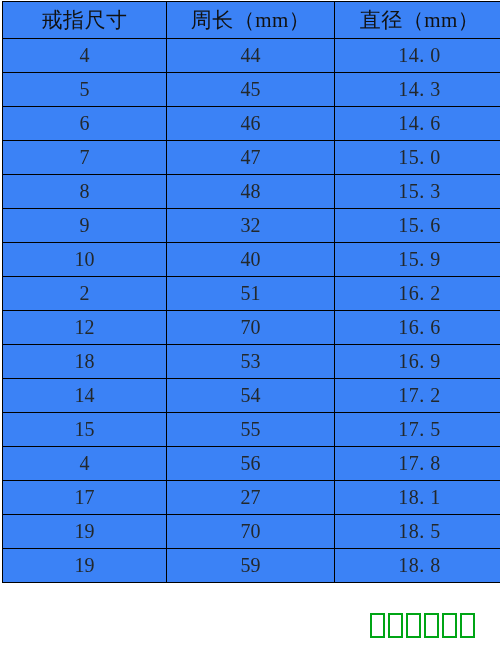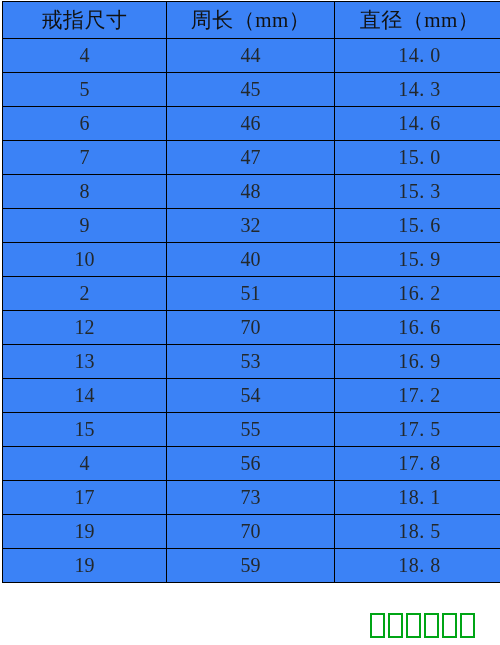--- a/index.html
+++ b/index.html
@@ -144,42 +144,42 @@
           <td class="col-size">2</td>
           <td class="col-circ">51</td>
           <td class="col-diam">16. 2</td>
         </tr>
         <tr>
           <td class="col-size">12</td>
           <td class="col-circ">70</td>
           <td class="col-diam">16. 6</td>
         </tr>
         <tr>
-          <td class="col-size">13</td>
+          <td class="col-size">18</td>
           <td class="col-circ">53</td>
           <td class="col-diam">16. 9</td>
         </tr>
         <tr>
           <td class="col-size">14</td>
           <td class="col-circ">54</td>
           <td class="col-diam">17. 2</td>
         </tr>
         <tr>
           <td class="col-size">15</td>
           <td class="col-circ">55</td>
           <td class="col-diam">17. 5</td>
         </tr>
         <tr>
           <td class="col-size">4</td>
           <td class="col-circ">56</td>
           <td class="col-diam">17. 8</td>
         </tr>
         <tr>
           <td class="col-size">17</td>
-          <td class="col-circ">73</td>
+          <td class="col-circ">27</td>
           <td class="col-diam">18. 1</td>
         </tr>
         <tr>
           <td class="col-size">19</td>
           <td class="col-circ">70</td>
           <td class="col-diam">18. 5</td>
         </tr>
         <tr>
           <td class="col-size">19</td>
           <td class="col-circ">59</td>

